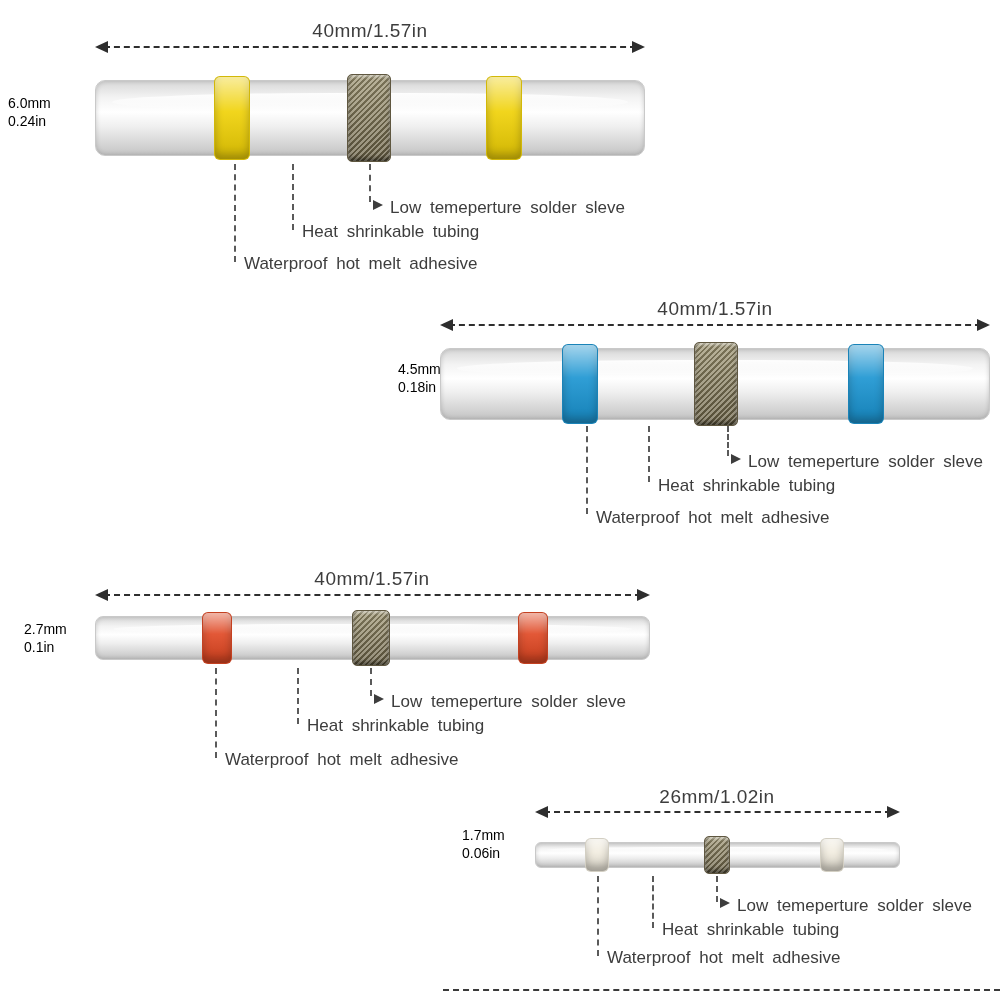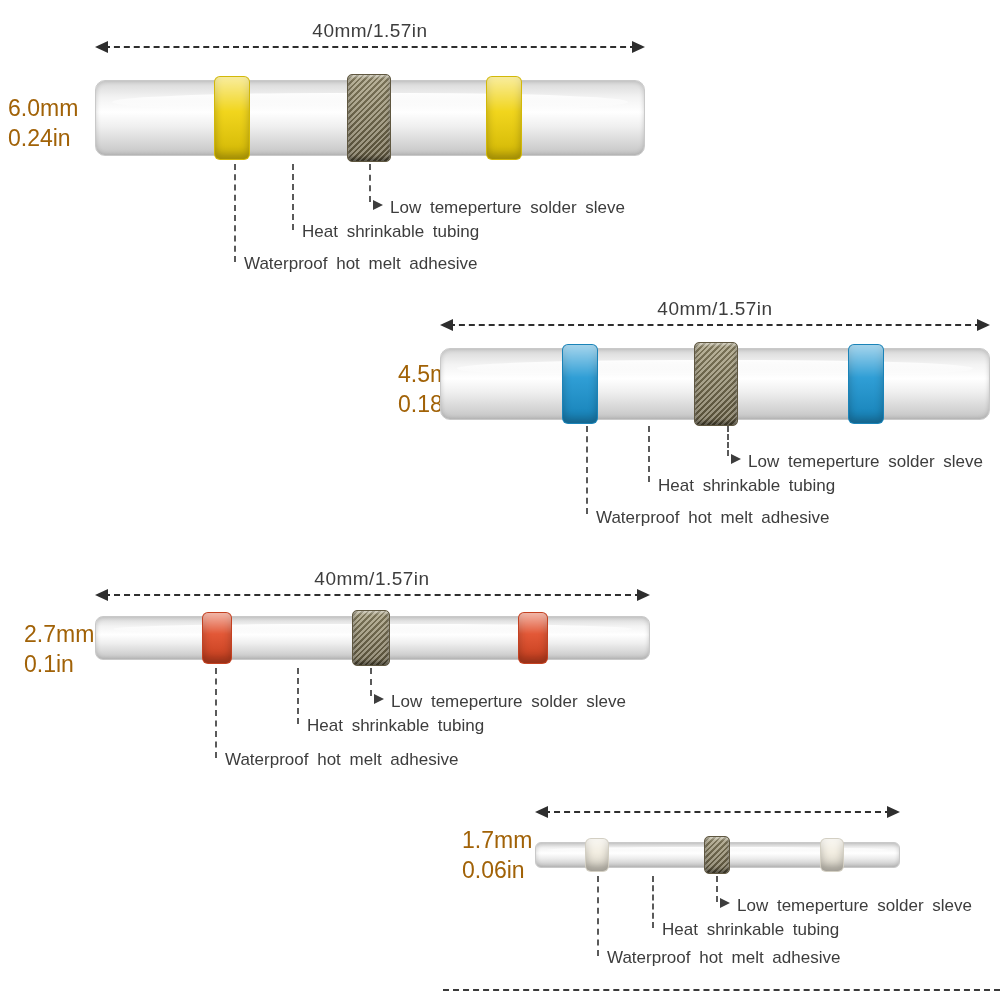--- a/index.html
+++ b/index.html
@@ -8,21 +8,21 @@
   .stage { position:absolute; left:0; top:0; width:1000px; height:916px; }
 
   
   .dim { position:absolute; height:14px; }
   .dim .dim-line { position:absolute; left:9px; right:9px; top:6px; border-top:2px dashed #2e2e2e; }
   .dim .ah { position:absolute; width:0; height:0; top:1px; }
   .dim .ah.l { left:0; border-top:6px solid transparent; border-bottom:6px solid transparent; border-right:13px solid #2e2e2e; }
   .dim .ah.r { right:0; border-top:6px solid transparent; border-bottom:6px solid transparent; border-left:13px solid #2e2e2e; }
   .dim-label { position:absolute; font-size:19px; color:#3d3d3d; text-align:center; letter-spacing:0.5px; }
 
-  .size-label { position:absolute; font-size:23px; color:#a16207; line-height:1.3; }
+  .size-label { position:absolute; font-size:14px; color:#000000; line-height:1.3; }
   .size-label span { display:block; }
 
   
   .tube { position:absolute; border-radius:10px; border:1px solid #c9c9c9;
           background:linear-gradient(180deg,#d7d7d7 0%,#f3f3f3 22%,#ffffff 42%,#efefef 62%,#d2d2d2 88%,#c4c4c4 100%);
           box-shadow: inset 0 0 5px rgba(0,0,0,0.18); }
   .tube .shine { position:absolute; left:3%; right:3%; top:16%; height:24%; border-radius:50%/60%;
                  background:linear-gradient(180deg, rgba(255,255,255,0.95), rgba(255,255,255,0)); }
   .ring { position:absolute; border-radius:6px; border:1px solid rgba(0,0,0,0.12);
           box-shadow: inset 0 -5px 8px rgba(0,0,0,0.28); }
@@ -133,20 +133,21 @@
   <div class="callout-line" style="left:370px; top:668px; height:28px;"></div>
   <span class="label-arrow" style="left:374px; top:694px;"></span>
   <div class="callout-label" style="left:391px; top:692px;">Low temeperture solder sleve</div>
 
   <div class="callout-line" style="left:297px; top:668px; height:56px;"></div>
   <div class="callout-label" style="left:307px; top:716px;">Heat shrinkable tubing</div>
 
   <div class="callout-line" style="left:215px; top:668px; height:90px;"></div>
   <div class="callout-label" style="left:225px; top:750px;">Waterproof hot melt adhesive</div>
 
+  <div class="dim-label" style="left:597px; top:786px; width:240px;">26mm/1.02in</div>
   <div class="dim" style="left:535px; top:805px; width:365px;">
     <span class="ah l"></span>
     <span class="dim-line"></span>
     <span class="ah r"></span>
   </div>
   <div class="size-label" style="left:462px; top:826px;">
     <span>1.7mm</span>
     <span>0.06in</span>
   </div>
   <div class="tube" style="left:535px; top:842px; width:365px; height:26px; border-radius:6px;">

